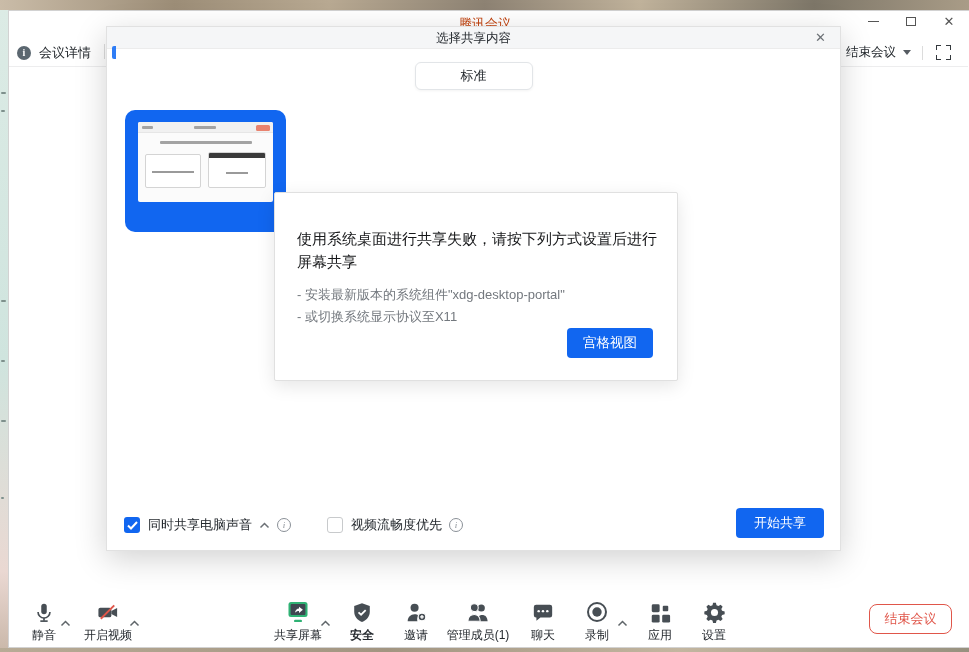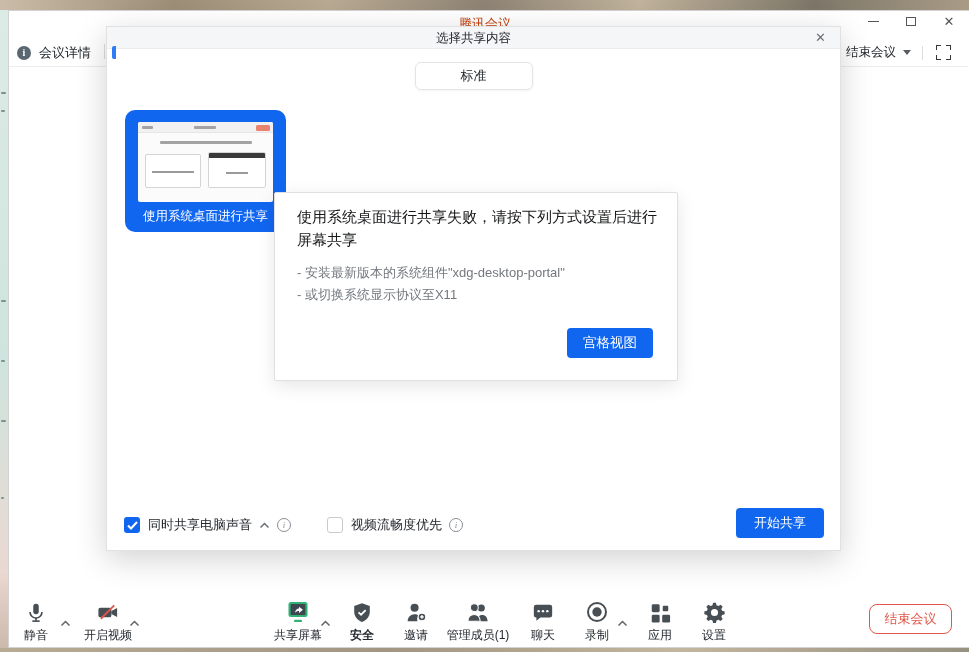--- a/index.html
+++ b/index.html
@@ -77,21 +77,21 @@
   .ts-btn { position:absolute; right:3px; top:2.5px; width:14px; height:6px; background:#e9836f; border-radius:1.5px; }
   .ts-card { position:absolute; background:#fff; border:1px solid #d4d4d4; border-radius:2px; overflow:hidden; }
   .ts-card .txt { position:absolute; left:50%; transform:translateX(-50%); height:2px; background:#9a9a9a; }
   .ts-topbar { position:absolute; left:0; top:0; width:100%; height:4.5px; background:#3a3a3a; }
   .thumb-label { position:absolute; left:0; bottom:7px; width:100%; text-align:center; color:#fff;
                  font-size:12.5px; }
 
   
   .popup { position:absolute; left:167px; top:165px; width:404px; height:189px; background:#fff;
            border:1px solid #e0e0e0; border-radius:2px; box-shadow:0 5px 18px rgba(0,0,0,.10);
-           padding:12px 24px 0 22px; }
+           padding:34px 24px 0 22px; }
   .popup-msg { font-size:15px; color:#17181a; line-height:1.55; width:362px; }
   .popup-list { margin-top:10px; font-size:13px; color:#73787e; line-height:1.75; }
   .popup-btn { position:absolute; right:24px; bottom:22px; min-width:86px; height:30px; background:#1166f0;
                color:#fff; border:none; border-radius:4px; font-size:13.5px; padding:0 16px;
                font-family:"Liberation Sans", sans-serif; cursor:pointer; }
 
   
   .foot-row { position:absolute; left:17px; top:488px; height:20px; display:flex; align-items:center; }
   .cbox { width:16px; height:16px; border-radius:3px; display:flex; align-items:center; justify-content:center; }
   .cbox.on { background:#1166f0; }
@@ -188,21 +188,20 @@
         </div>
         <span class="ts-mark" style="left:22px;top:19px;width:92px;height:3px;"></span>
         <div class="ts-card" style="left:7px;top:32px;width:56px;height:34px;">
           <span class="txt" style="top:16px;width:42px;"></span>
         </div>
         <div class="ts-card" style="left:70px;top:30px;width:58px;height:36px;">
           <span class="ts-topbar"></span>
           <span class="txt" style="top:19px;width:22px;"></span>
         </div>
       </div>
-      <div class="thumb-label">使用系统桌面进行共享</div>
     </div>
 
     <div class="popup">
       <div class="popup-msg">使用系统桌面进行共享失败，请按下列方式设置后进行屏幕共享</div>
       <div class="popup-list">
         <div>- 安装最新版本的系统组件"xdg-desktop-portal"</div>
         <div>- 或切换系统显示协议至X11</div>
       </div>
       <button class="popup-btn">宫格视图</button>
     </div>
@@ -221,21 +220,21 @@
       </span>
       <span class="info-ic">i</span>
       <span class="gap2"></span>
       <span class="cbox off"></span>
       <span class="cb-lbl">视频流畅度优先</span>
       <span class="info-ic">i</span>
     </div>
     <button class="start-btn">开始共享</button>
   </div>
 
-  <div class="tb-item" style="left:36px;">
+  <div class="tb-item" style="left:44px;">
     <div class="ic">
       <svg width="22" height="23" viewBox="0 0 24 24">
         <rect x="9" y="2.5" width="6" height="11.5" rx="3" fill="#474e54"></rect>
         <path d="M5.5 11.5a6.5 6.5 0 0 0 13 0" fill="none" stroke="#474e54" stroke-width="1.8"></path>
         <line x1="12" y1="18" x2="12" y2="21" stroke="#474e54" stroke-width="1.8"></line>
         <line x1="8" y1="21.4" x2="16" y2="21.4" stroke="#474e54" stroke-width="1.8"></line>
       </svg>
     </div>
     <div class="tl">静音</div>
   </div>

